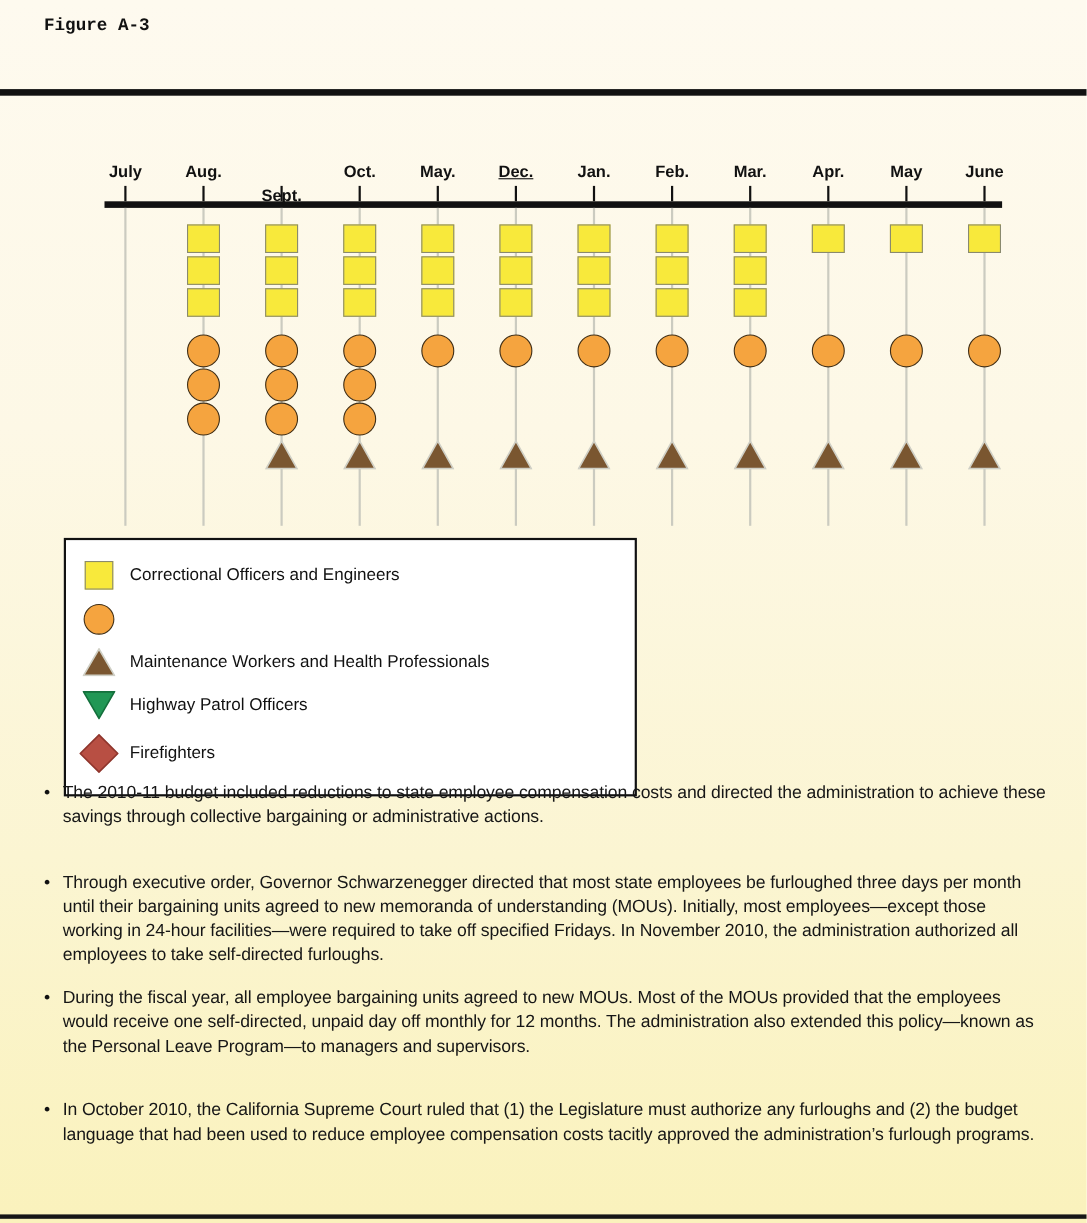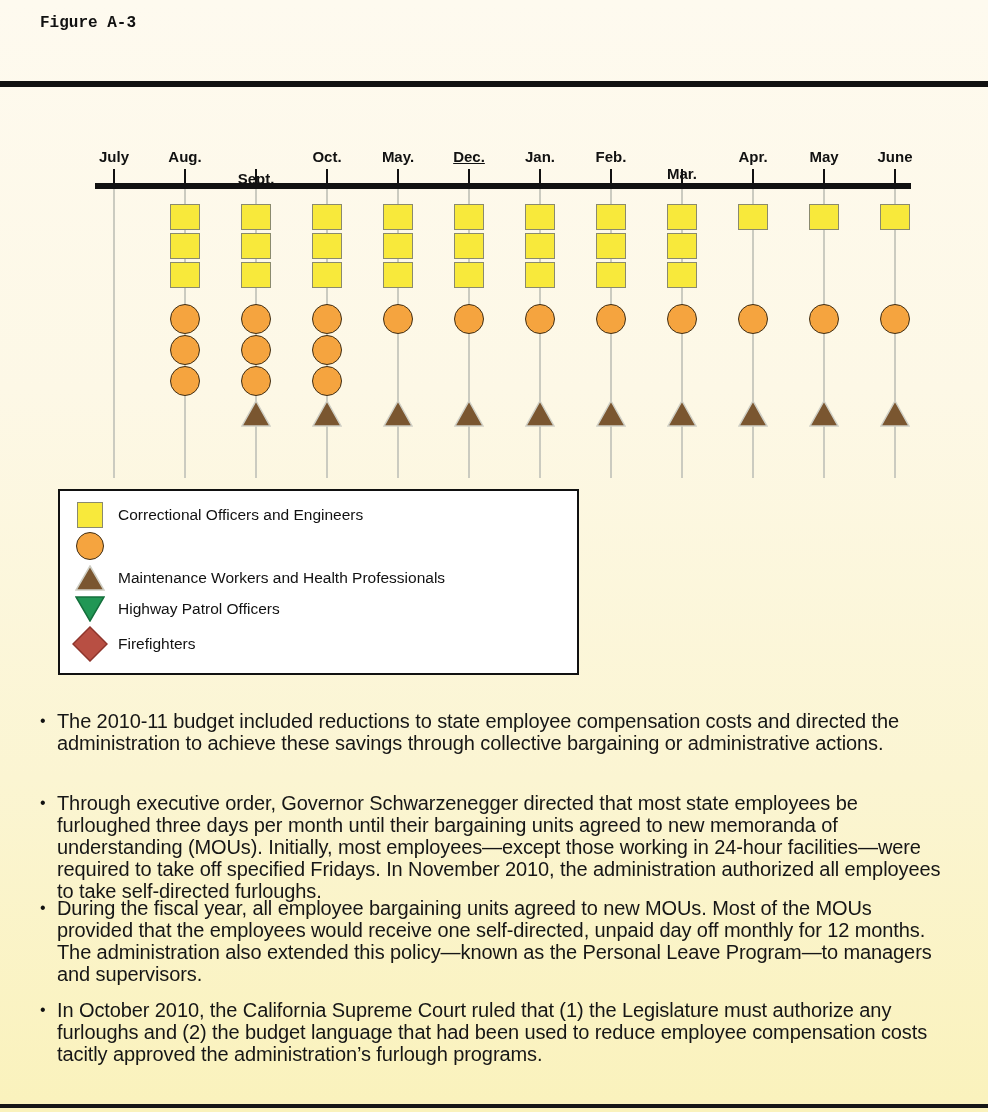--- a/index.html
+++ b/index.html
@@ -37,33 +37,33 @@
   .axis-line { position: absolute; left: 95px; top: 183px; width: 816px; height: 6px; background: #111111; }
   .month-label { position: absolute; top: 148px; width: 72px; text-align: center; font-size: 15px; font-weight: bold; color: #111111; }
   .tick { position: absolute; top: 169px; width: 2px; height: 14px; background: #111111; }
   .vline { position: absolute; top: 189px; width: 2px; height: 289px; background: #CBCBC0; }
 
   .shape-square { position: absolute; width: 30px; height: 26px; border: 1px solid #8A8A6E; }
   .shape-circle { position: absolute; width: 30px; height: 30px; border-radius: 50%; border: 1px solid #3F2E16; }
   .shape-svg { position: absolute; }
 
   .legend-box {
-    position: absolute; left: 58px; top: 489px; width: 521px; height: 186px;
+    position: absolute; left: 58px; top: 489px; width: 521px; height: 235px;
     background: #ffffff; border: 2px solid #111111;
     display: flex; flex-direction: column; justify-content: space-evenly;
     padding: 6px 10px;
   }
   .legend-row { display: flex; align-items: center; }
   .legend-swatch { width: 40px; display: flex; justify-content: center; align-items: center; flex: 0 0 40px; }
   .legend-swatch .shape-square, .legend-swatch .shape-circle, .legend-swatch .shape-svg { position: static; }
   .legend-text { font-size: 15.5px; color: #111111; padding-left: 8px; }
 
   .bullet { position: absolute; left: 40px; width: 912px; display: flex; }
   .bullet-dot { flex: 0 0 17px; font-size: 16px; line-height: 22px; color: #111111; }
-  .bullet-text { font-size: 20px; line-height: 22px; color: #161616; letter-spacing: -0.1px; }
+  .bullet-text { font-size: 16px; line-height: 22px; color: #161616; letter-spacing: -0.1px; }
   .bullet-1 { top: 710px; }
   .bullet-2 { top: 792px; }
   .bullet-3 { top: 897px; }
   .bullet-4 { top: 999px; }
 
   .bottom-rule { position: absolute; left: 0; top: 1104px; width: 988px; height: 4px; background: #161616; }
 </style>
 </head>
 <body>
 
@@ -144,21 +144,21 @@
       <div class="month-label" style="left: 575px;">Feb.</div>
       <div class="tick" style="left: 610px; background: rgb(17, 17, 17);"></div>
       <div class="vline" style="left: 610px; background: rgb(203, 203, 192);"></div>
       <div class="shape-square" style="width: 30px; height: 26px; background: rgb(248, 233, 59); border-color: rgb(138, 138, 110); left: 596px; top: 204px;"></div>
       <div class="shape-square" style="width: 30px; height: 26px; background: rgb(248, 233, 59); border-color: rgb(138, 138, 110); left: 596px; top: 233px;"></div>
       <div class="shape-square" style="width: 30px; height: 26px; background: rgb(248, 233, 59); border-color: rgb(138, 138, 110); left: 596px; top: 262px;"></div>
       <div class="shape-circle" style="width: 30px; height: 30px; background: rgb(245, 164, 63); border-color: rgb(63, 46, 22); left: 596px; top: 304px;"></div>
       <svg width="30" height="27" viewBox="0 0 30 27" class="shape-svg" style="left: 596px; top: 400px;">
         <polygon points="15,1 29,26 1,26" fill="#7A5630" stroke="#CFCFC5" stroke-width="1.5"></polygon>
       </svg>
-      <div class="month-label" style="left: 646px; margin-top: 17px;">Mar.</div>
+      <div class="month-label" style="left: 646px;">Mar.</div>
       <div class="tick" style="left: 681px; background: rgb(17, 17, 17);"></div>
       <div class="vline" style="left: 681px; background: rgb(203, 203, 192);"></div>
       <div class="shape-square" style="width: 30px; height: 26px; background: rgb(248, 233, 59); border-color: rgb(138, 138, 110); left: 667px; top: 204px;"></div>
       <div class="shape-square" style="width: 30px; height: 26px; background: rgb(248, 233, 59); border-color: rgb(138, 138, 110); left: 667px; top: 233px;"></div>
       <div class="shape-square" style="width: 30px; height: 26px; background: rgb(248, 233, 59); border-color: rgb(138, 138, 110); left: 667px; top: 262px;"></div>
       <div class="shape-circle" style="width: 30px; height: 30px; background: rgb(245, 164, 63); border-color: rgb(63, 46, 22); left: 667px; top: 304px;"></div>
       <svg width="30" height="27" viewBox="0 0 30 27" class="shape-svg" style="left: 667px; top: 400px;">
         <polygon points="15,1 29,26 1,26" fill="#7A5630" stroke="#CFCFC5" stroke-width="1.5"></polygon>
       </svg>
       <div class="month-label" style="left: 717px;">Apr.</div>

